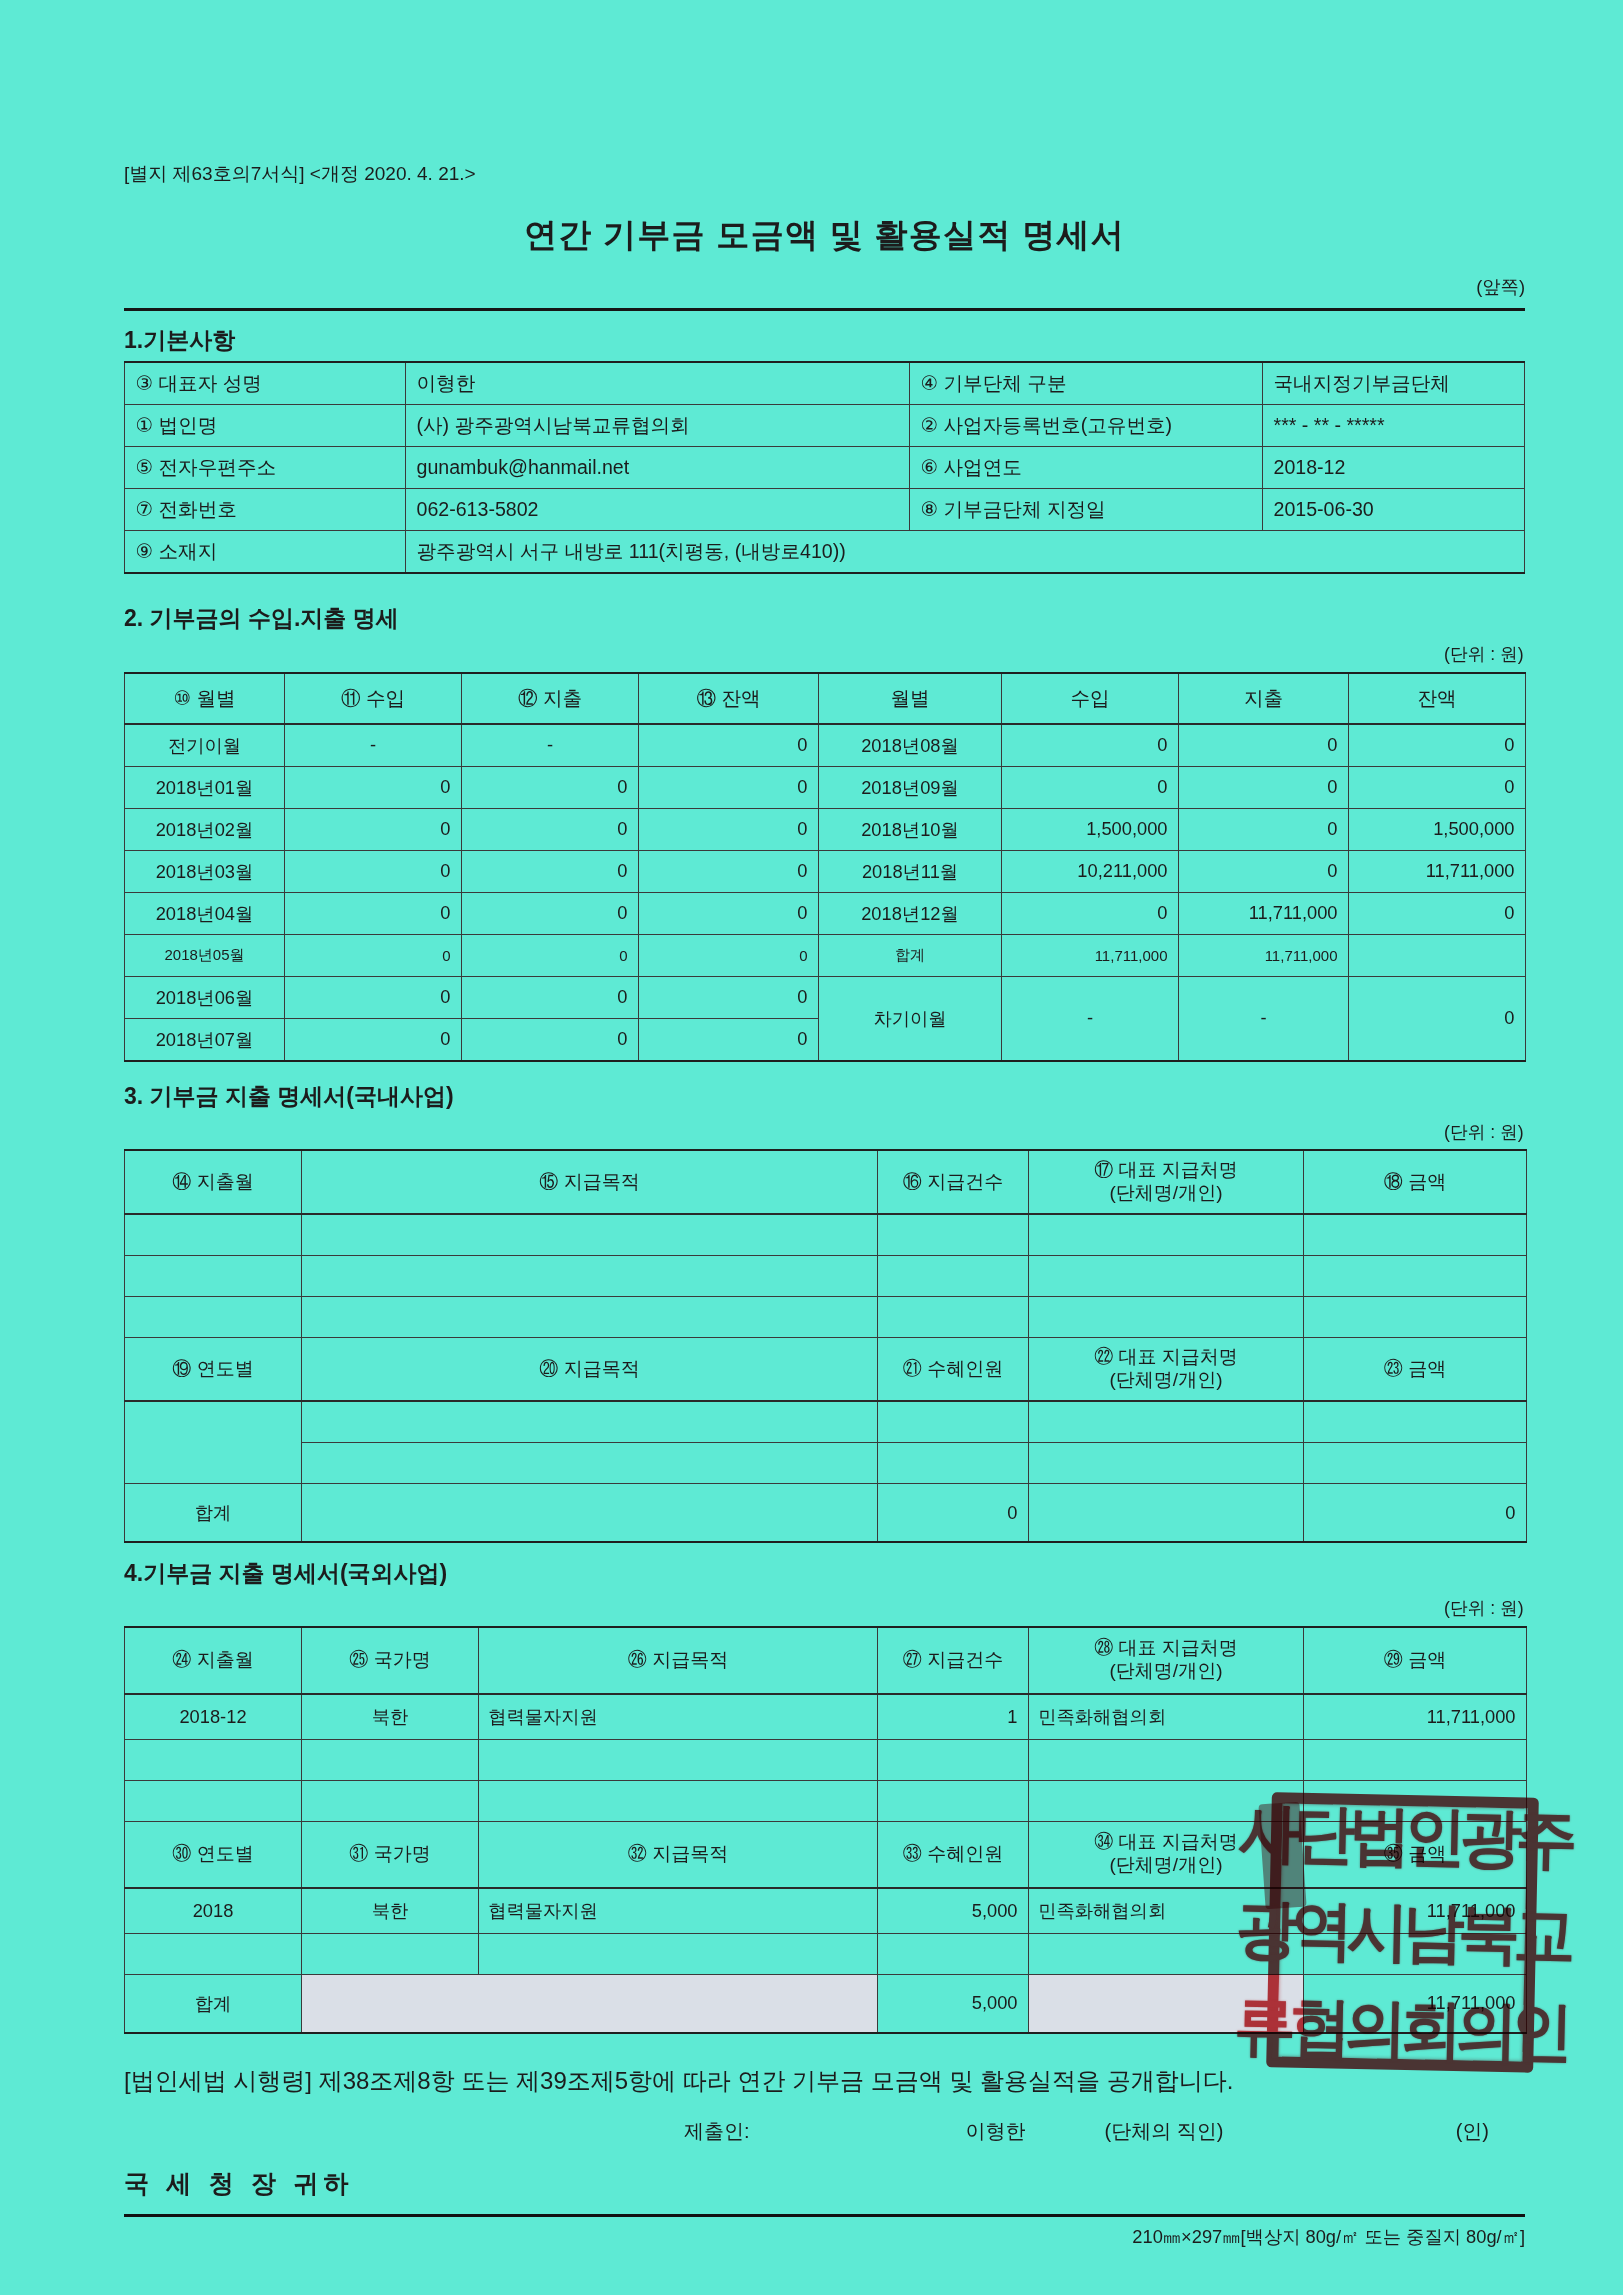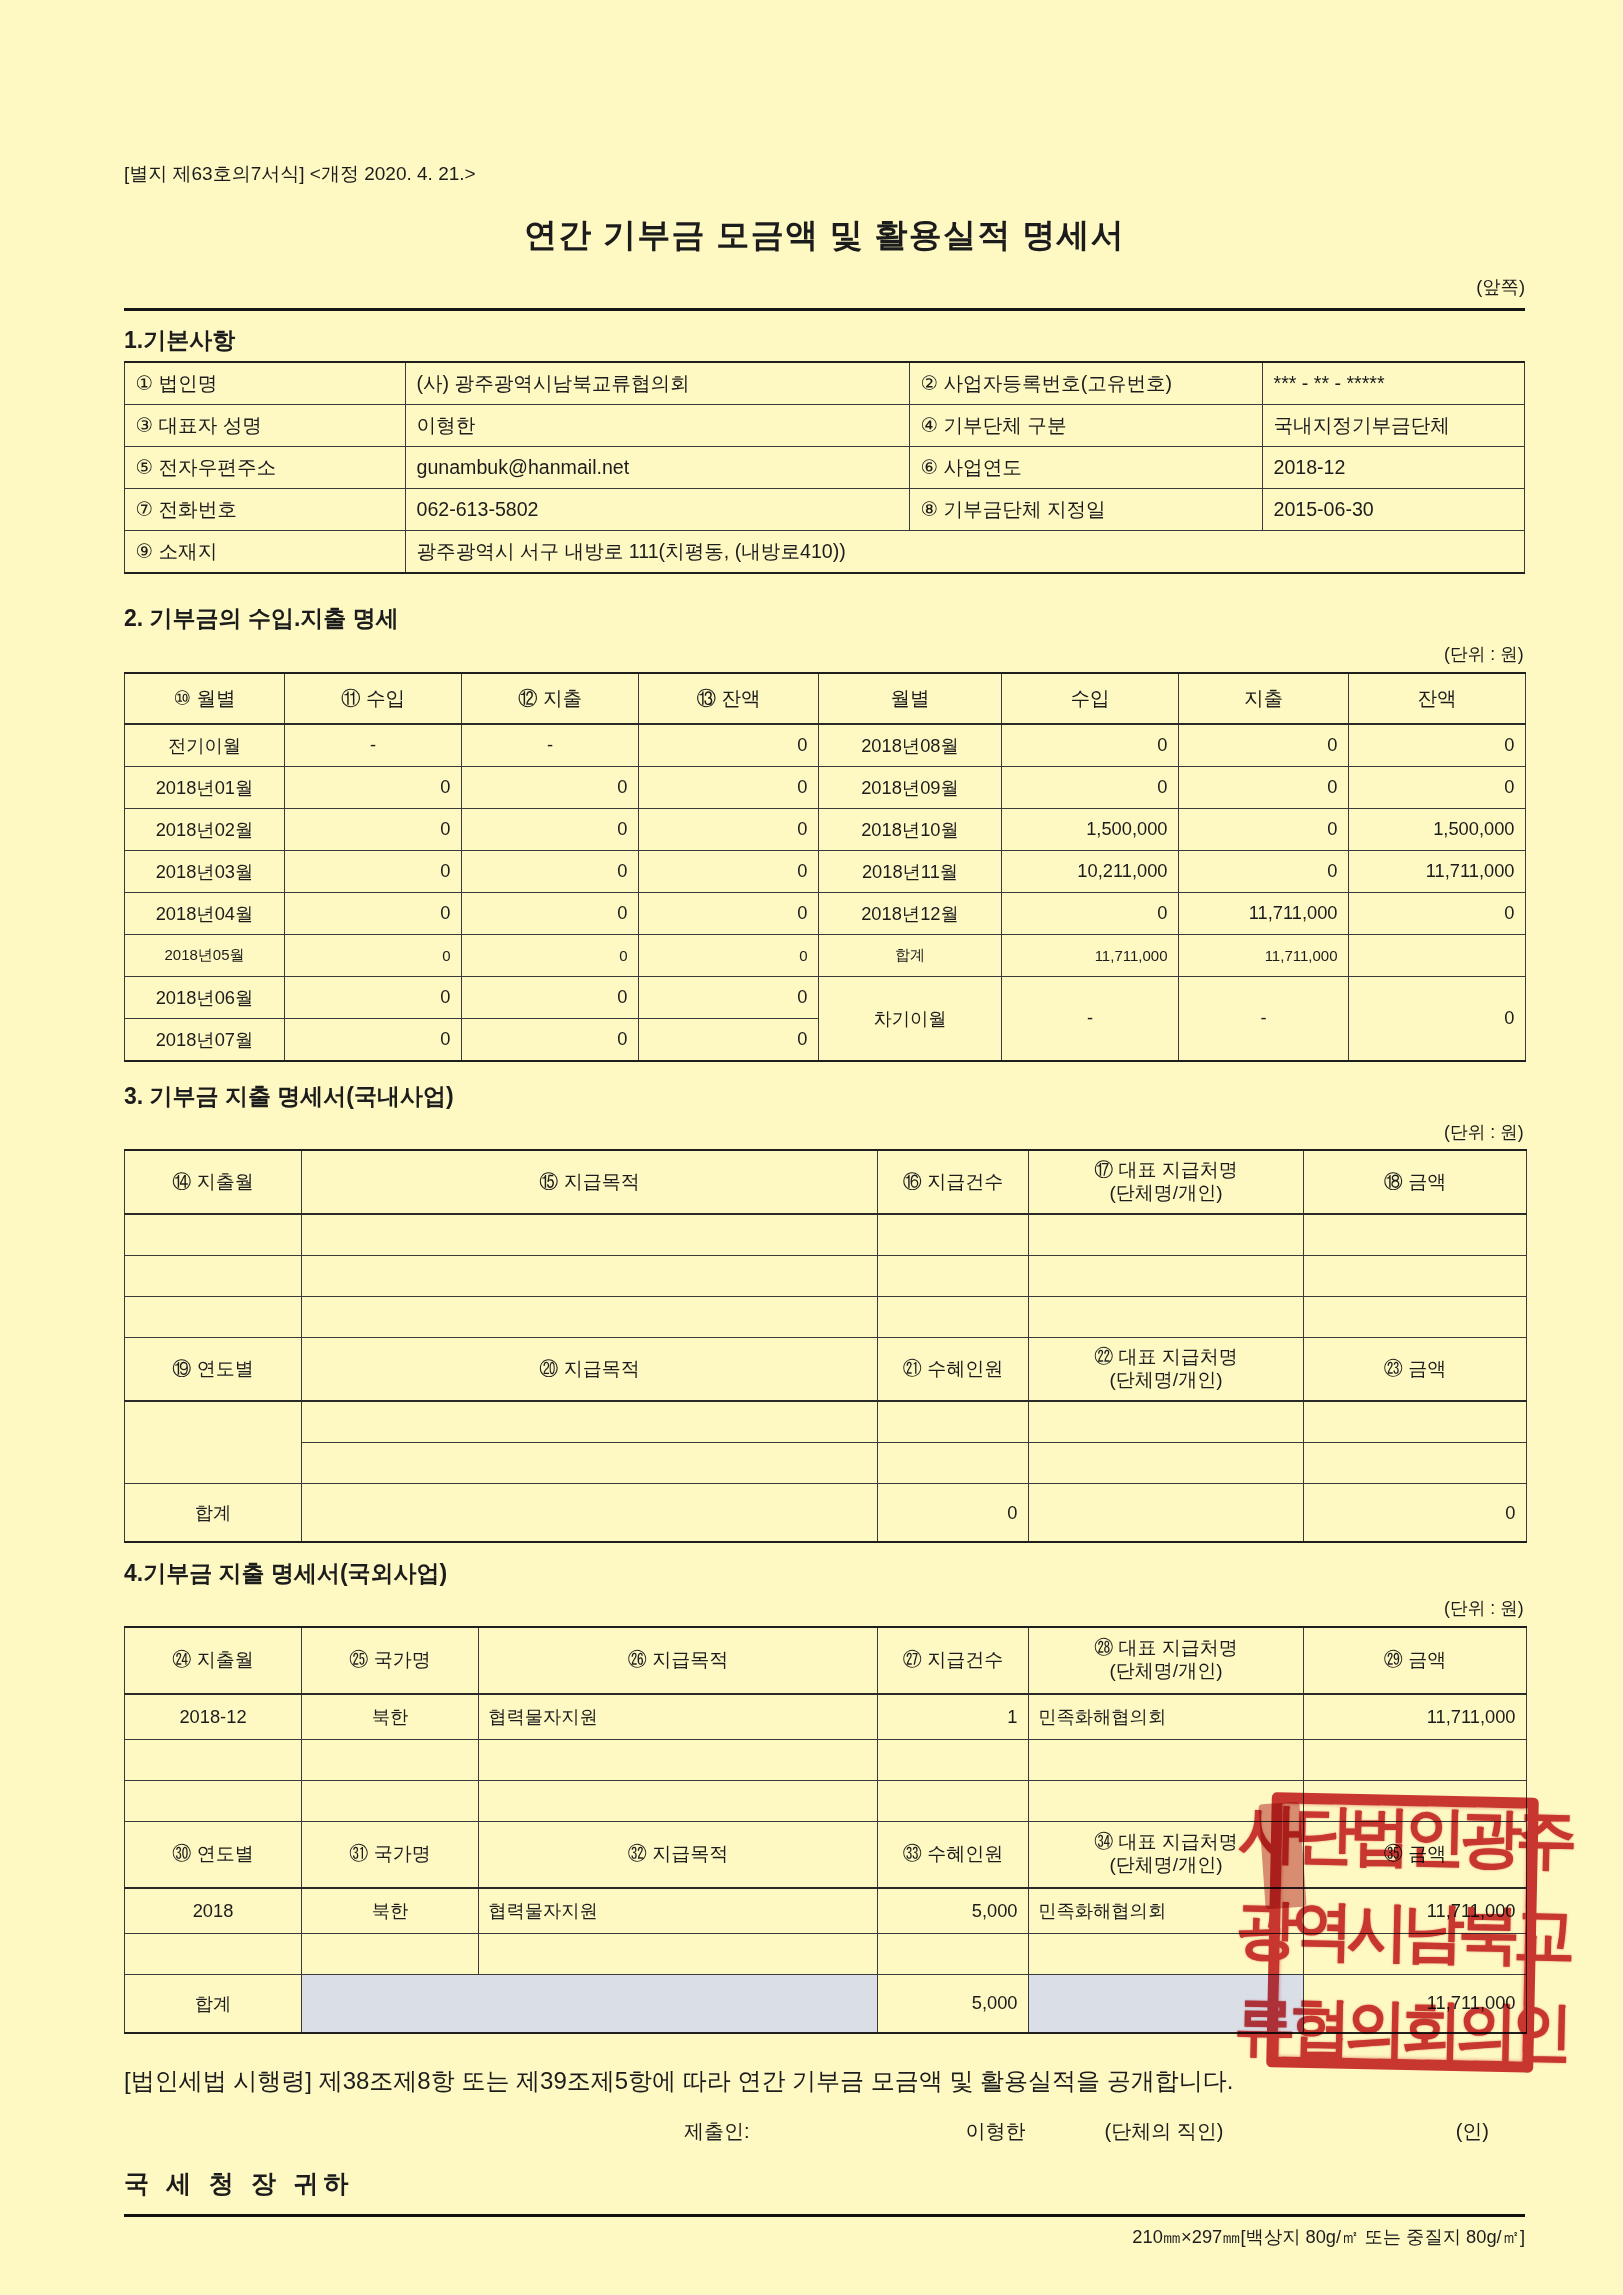--- a/index.html
+++ b/index.html
@@ -1,17 +1,17 @@
 <!DOCTYPE html>
 <html style="font-size:10.5px"><head>
 <meta charset="utf-8">
 <style>
   html,body{margin:0;padding:0;background:#ffffff;}
   .page{
-    position:relative;width:1623px;height:2295px;background:#fef9c3;
+    position:relative;width:1623px;height:2295px;background:#5eead4;
     font-family:"Liberation Sans","DejaVu Sans",sans-serif;color:#1c1c1c;
     overflow:hidden;
   }
   .content{position:absolute;left:124px;top:0;width:1401px;}
   .form-note{padding-top:161px;font-size:19px;}
   .doc-title{margin:26px 0 0 0;text-align:center;font-size:33px;font-weight:bold;letter-spacing:1.3px;}
   .front-label{margin-top:15.7px;text-align:right;font-size:18.3px;}
   .rule{margin-top:9.2px;border-top:3.3px solid #161616;}
   .sec-heading{margin:14.4px 0 0 0;font-size:23px;font-weight:bold;}
   .sec-heading.sp2{margin-top:29px;}
@@ -87,30 +87,30 @@
     <div class="sec-heading">1.기본사항</div>
     <table class="t1">
       <colgroup>
           <col style="width:281px">
           <col style="width:504px">
           <col style="width:353px">
           <col style="width:262px">
         </colgroup>
       <tbody>
           <tr>
+            <td class="lbl">③ 대표자 성명</td>
+            <td class="val">이형한</td>
+            <td class="lbl">④ 기부단체 구분</td>
+            <td class="val">국내지정기부금단체</td>
+          </tr>
+          <tr>
             <td class="lbl">① 법인명</td>
             <td class="val">(사) 광주광역시남북교류협의회</td>
             <td class="lbl">② 사업자등록번호(고유번호)</td>
             <td class="val">*** - ** - *****</td>
-          </tr>
-          <tr>
-            <td class="lbl">③ 대표자 성명</td>
-            <td class="val">이형한</td>
-            <td class="lbl">④ 기부단체 구분</td>
-            <td class="val">국내지정기부금단체</td>
           </tr>
           <tr>
             <td class="lbl">⑤ 전자우편주소</td>
             <td class="val">gunambuk@hanmail.net</td>
             <td class="lbl">⑥ 사업연도</td>
             <td class="val">2018-12</td>
           </tr>
           <tr>
             <td class="lbl">⑦ 전화번호</td>
             <td class="val">062-613-5802</td>

